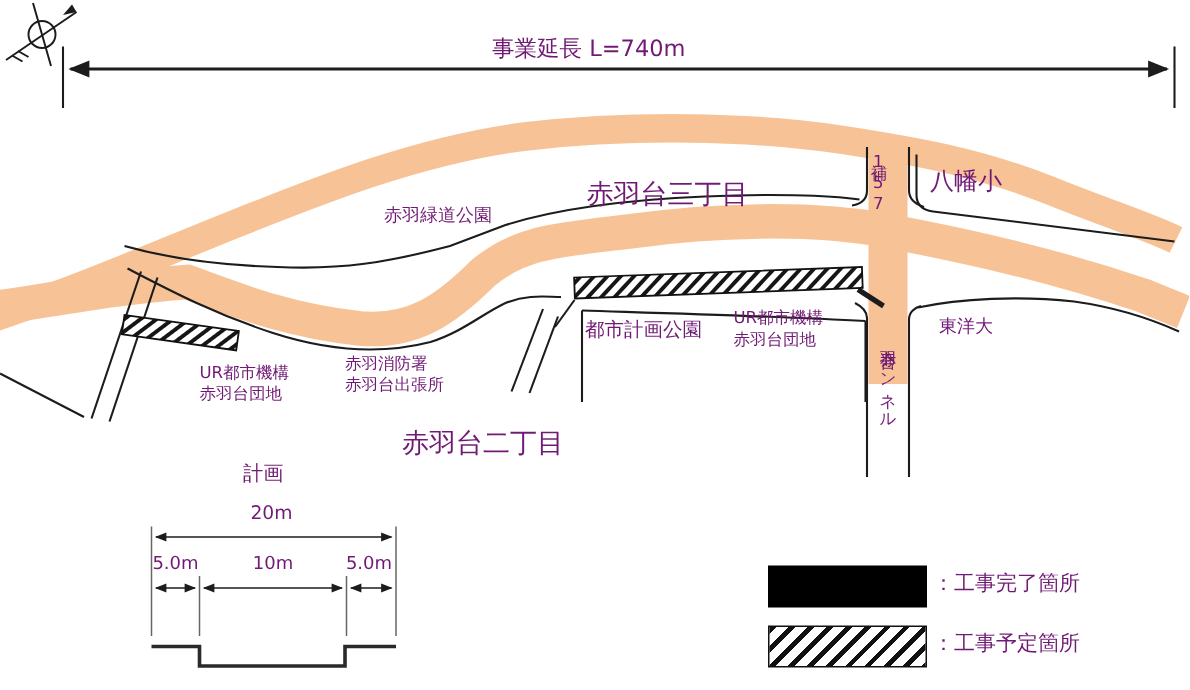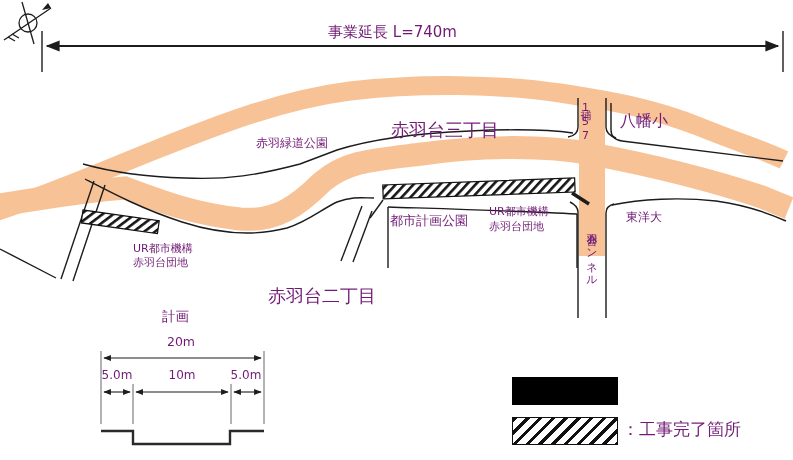--- a/index.html
+++ b/index.html
@@ -18,21 +18,21 @@
   .two-line{position:absolute;text-align:left;line-height:13.5px;}
   .swatch-black{
     position:absolute;left:512px;top:377px;width:106px;height:28px;
     background:#000;
   }
   .swatch-hatch{
     position:absolute;left:512px;top:417px;width:106px;height:28px;
     box-sizing:border-box;border:1.6px solid #111;
     background:repeating-linear-gradient(135deg,#111 0 3.2px,#fff 3.2px 9px);
   }
-  .legend-label{font-size:17px;margin-top:39px;}
+  .legend-label{font-size:14px;}
 </style>
 </head>
 <body>
 
 <div class="stage">
 
   <svg class="layer" width="793" height="460" viewBox="0 0 793 460">
     <defs>
       <pattern id="hatch" patternUnits="userSpaceOnUse" width="6.5" height="6.5" patternTransform="rotate(45)">
         <rect width="6.5" height="6.5" fill="#ffffff"></rect>
@@ -117,20 +117,24 @@
 
   <div class="vlbl" style="left:580px;top:100px;font-size:11px;">補157</div>
 
   <div class="lbl" style="left:620px;top:112px;font-size:16px;">八幡小</div>
 
   <div class="two-line" style="left:133px;top:242px;width:82px;font-size:11px;">
     <div>UR都市機構</div>
     <div>赤羽台団地</div>
   </div>
 
+  <div class="two-line" style="left:230px;top:236px;width:88px;font-size:11px;">
+    <div>赤羽消防署</div>
+    <div>赤羽台出張所</div>
+  </div>
 
   <div class="lbl" style="left:390px;top:214px;font-size:13px;">都市計画公園</div>
 
   <div class="two-line" style="left:489px;top:204px;width:80px;font-size:11px;line-height:15px;">
     <div>UR都市機構</div>
     <div>赤羽台団地</div>
   </div>
 
   <div class="lbl" style="left:626px;top:211px;font-size:12px;">東洋大</div>
 
@@ -140,14 +144,15 @@
 
   <div class="lbl" style="left:162px;top:309px;font-size:13.5px;">計画</div>
   <div class="lbl center" style="left:150px;top:335px;width:62px;font-size:12.5px;">20m</div>
   <div class="lbl center" style="left:95px;top:369px;width:44px;font-size:12px;">5.0m</div>
   <div class="lbl center" style="left:160px;top:369px;width:44px;font-size:12px;">10m</div>
   <div class="lbl center" style="left:224px;top:369px;width:44px;font-size:12px;">5.0m</div>
 
   <div class="swatch-black"></div>
   <div class="lbl legend-label" style="left:622px;top:381px;">：工事完了箇所</div>
   <div class="swatch-hatch"></div>
+  <div class="lbl legend-label" style="left:622px;top:421px;">：工事予定箇所</div>
 
 </div>
 
 </body></html>

